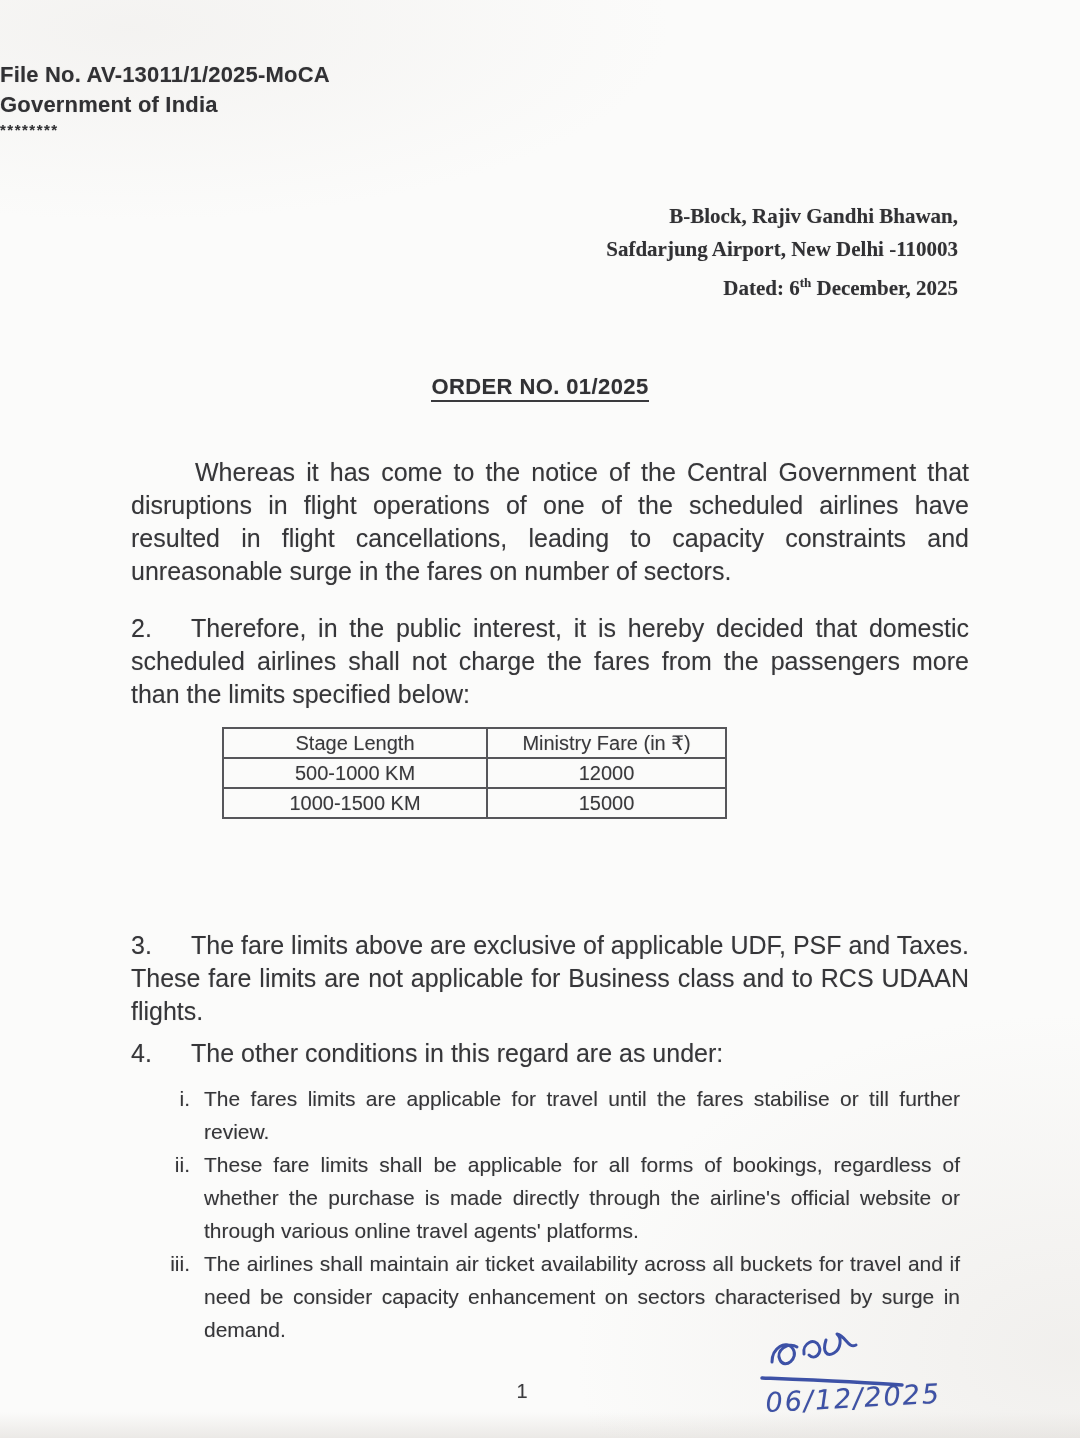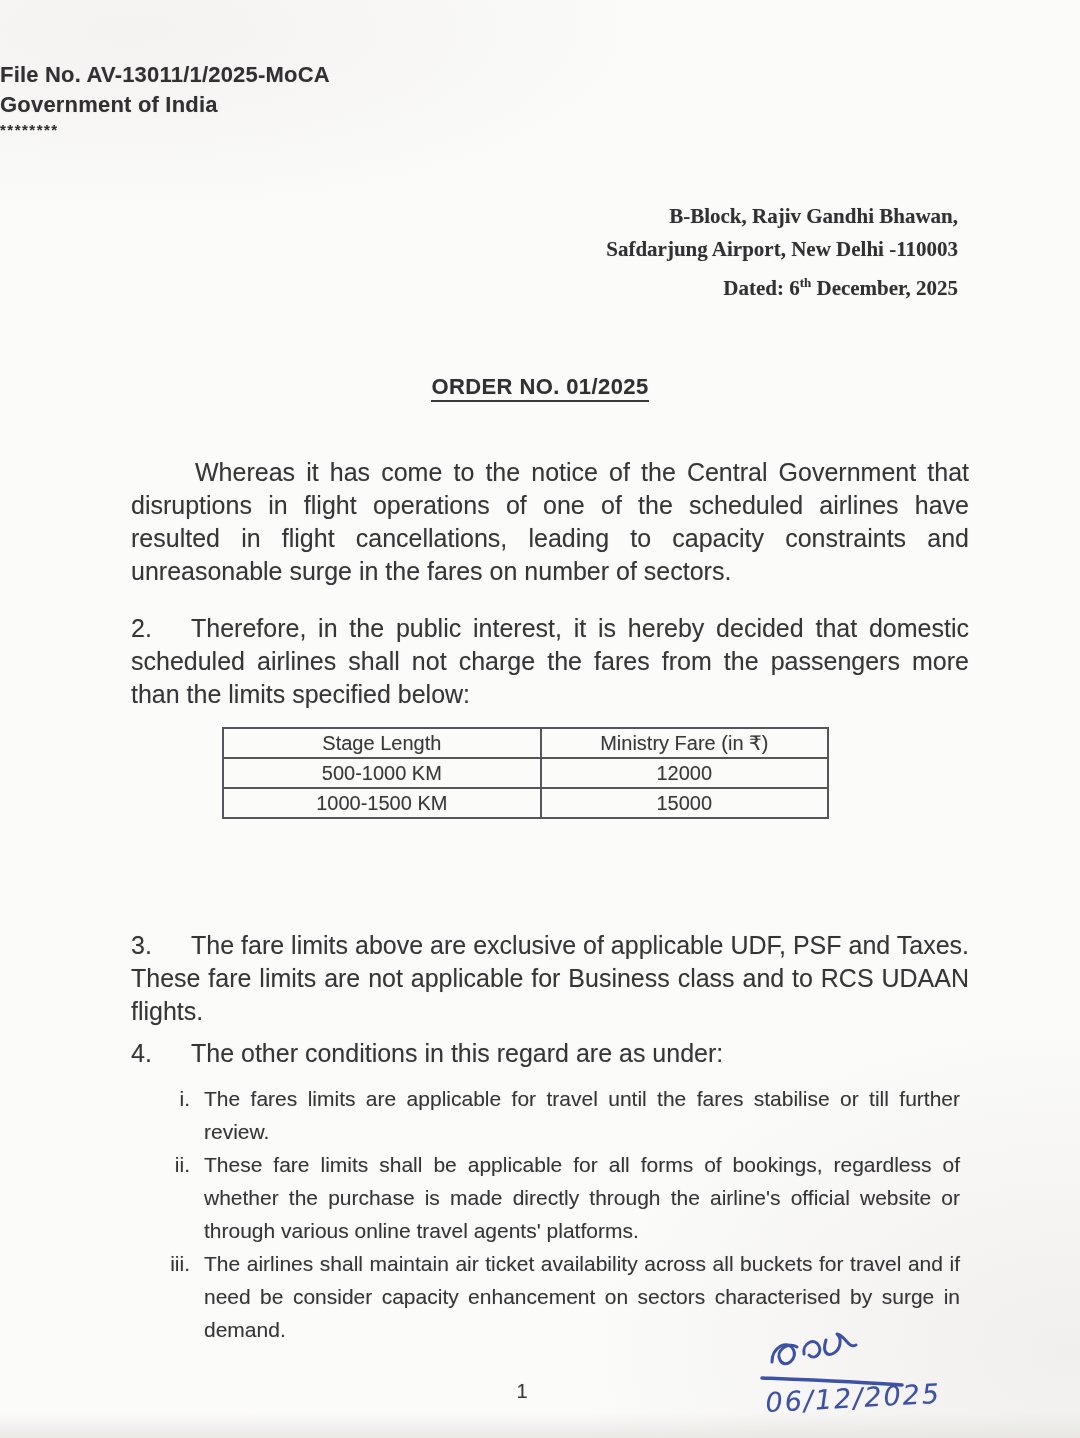--- a/index.html
+++ b/index.html
@@ -50,21 +50,21 @@
     font-size: 25px; line-height: 33px; text-align: justify; margin-left: 27px;
   }
   .para-num { display: inline-block; width: 60px; }
   #para1 { top: 456px; text-indent: 64px; }
   #para2 { top: 612px; }
   #para3 { top: 929px; }
   #para4 { top: 1037px; }
   .body-text p { margin: 0; }
 
   .fare-table {
-    position: absolute; top: 727px; left: 222px; width: 607px;
+    position: absolute; top: 727px; left: 222px; width: 505px;
     border-collapse: collapse; font-size: 20px; color: #39393c;
     text-shadow: 0 0 1px rgba(70,70,70,0.30);
   }
   .fare-table th, .fare-table td {
     border: 2px solid #56565a;
     text-align: center; font-weight: normal;
     height: 30px; padding: 1px 4px;
   }
   .fare-table .col-stage { width: 52.5%; }
   .fare-table .col-fare  { width: 47.5%; }

